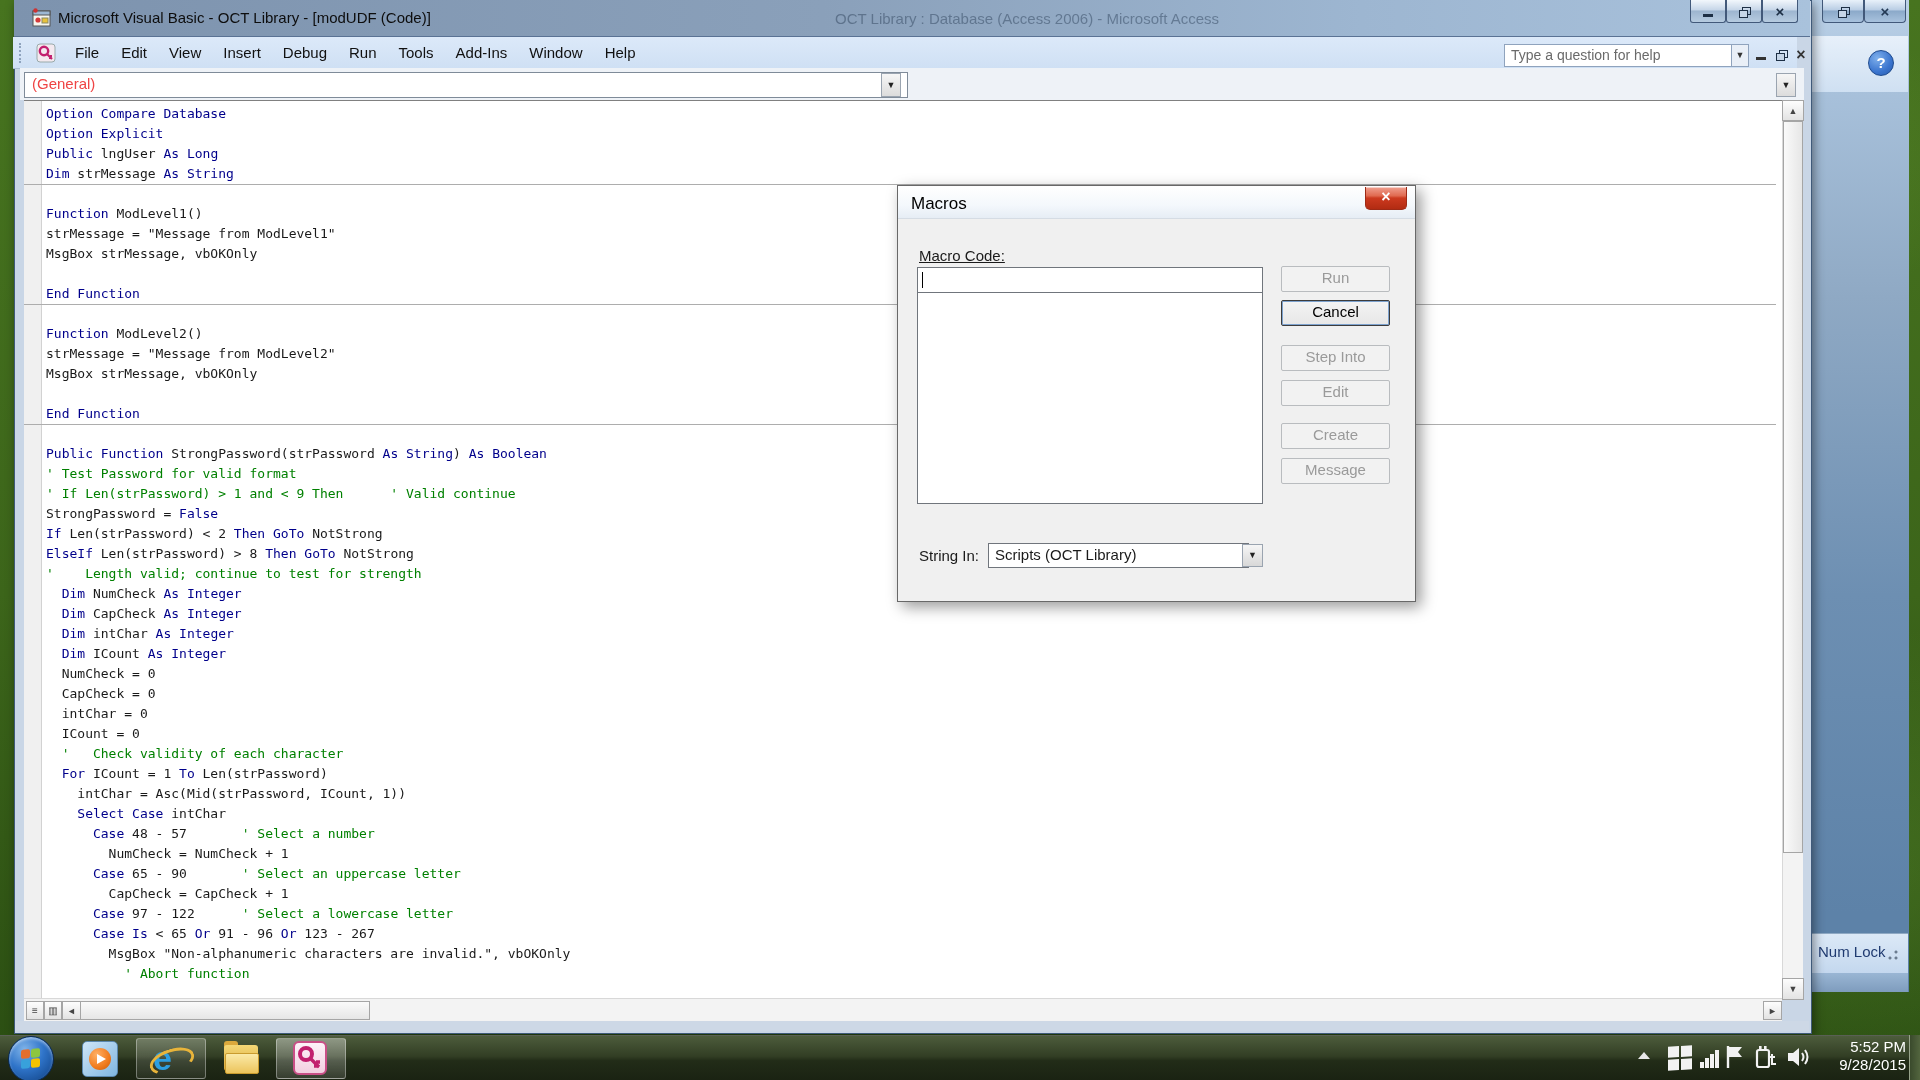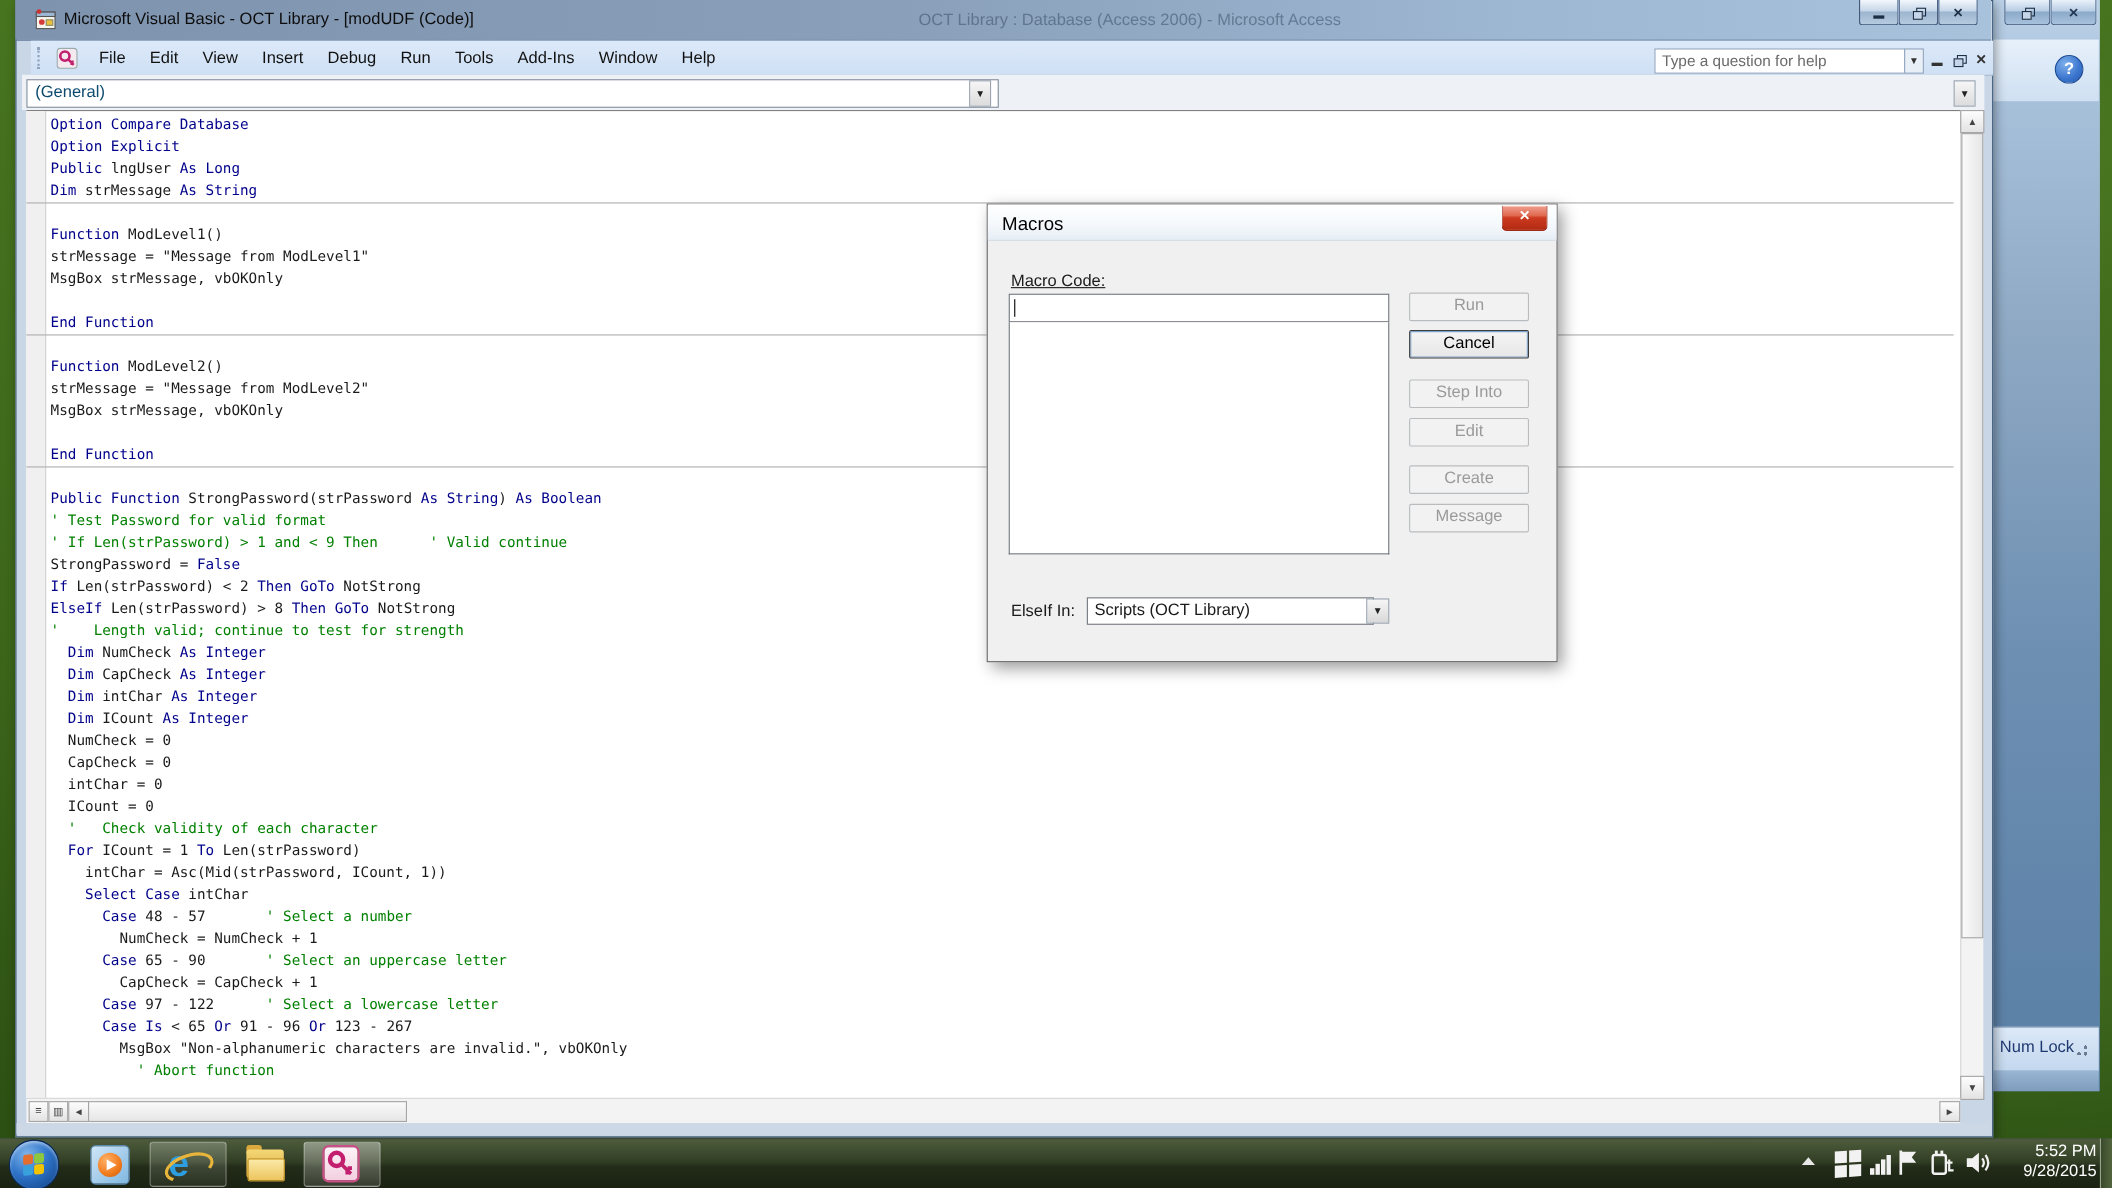--- a/index.html
+++ b/index.html
@@ -44,33 +44,33 @@
   #vbe-caption-btns{left:1690px;top:0;display:flex;}
   .vcap{width:34px;height:22px;border:1px solid #42597a;border-top:none;
     background:linear-gradient(180deg,#f2f7fc 0%,#c6d6e8 45%,#9db5cf 50%,#b6cbe0 100%);
     border-radius:0 0 3px 3px;display:flex;align-items:center;justify-content:center;color:#1d2f45;}
   .glyph-min{width:10px;height:3px;background:#1d2f45;margin-top:8px;}
   .glyph-restore{position:relative;width:11px;height:9px;}
   .glyph-restore:before{content:"";position:absolute;left:3px;top:0;width:7px;height:6px;border:1px solid #1d2f45;}
   .glyph-restore:after{content:"";position:absolute;left:0;top:3px;width:7px;height:6px;border:1px solid #1d2f45;background:#c6d6e8;}
   .glyph-x{font-size:15px;font-weight:bold;line-height:1;}
   
-  #menubar{left:28px;top:37px;width:1784px;height:31px;background:linear-gradient(180deg,#dce9f9,#cfe0f4);
+  #menubar{left:13px;top:37px;width:1784px;height:31px;background:linear-gradient(180deg,#dce9f9,#cfe0f4);
     border-bottom:1px solid #aabdd4;display:flex;align-items:center;}
   #menubar-grip{width:5px;height:20px;margin-left:6px;border-left:2px dotted #8fa3bd;}
   #menubar-appicon{width:20px;height:20px;margin:0 8px 0 10px;}
   .menu-item{padding:4px 11px;font-size:15px;color:#111;}
   #help-search{left:1504px;top:44px;width:220px;height:21px;background:#fff;border:1px solid #8fa3bd;
     font-size:14px;color:#6a6a6a;line-height:21px;padding-left:6px;}
   #help-search-arrow{left:1731px;top:44px;width:16px;height:21px;background:#e9eff7;border:1px solid #8fa3bd;
     font-size:9px;color:#333;text-align:center;line-height:21px;}
   .mdi-btn{top:46px;width:18px;height:17px;display:flex;align-items:center;justify-content:center;color:#333;}
   
   #combo-row{left:20px;top:68px;width:1784px;height:32px;background:#eef2f7;}
-  .vbe-combo{top:72px;height:24px;background:#fff;border:1px solid #7f8b99;font-size:15px;color:#0c4a6e;
+  .vbe-combo{top:72px;height:24px;background:#fff;border:1px solid #7f8b99;font-size:15px;color:#ef4444;
     line-height:22px;padding-left:7px;}
   #object-combo{left:24px;width:875px;}
   #procedure-combo{left:906px;width:889px;}
   .combo-arrow-btn{top:73px;width:18px;height:22px;background:linear-gradient(180deg,#f6f6f6,#dcdcdc);
     border:1px solid #9aa4b0;text-align:center;line-height:22px;font-size:9px;color:#222;}
   
   #code-area{left:24px;top:100px;width:1758px;height:898px;background:#fff;border-top:1px solid #808080;}
   #code-margin{left:24px;top:101px;width:17px;height:897px;background:#f0f0f0;border-right:1px solid #d2d2d2;}
   #code-lines{left:46px;top:104px;width:1730px;font-family:"DejaVu Sans Mono",monospace;
     font-size:13px;line-height:20px;white-space:pre;}
@@ -267,21 +267,21 @@
     </div>
     <div class="abs" id="dlg-macro-list"></div>
     <div id="dlg-buttons">
         <div class="dlg-btn abs disabled" style="top: 80px;">Run</div>
         <div class="dlg-btn abs default-focus" style="top: 114px;">Cancel</div>
         <div class="dlg-btn abs disabled" style="top: 159px;">Step Into</div>
         <div class="dlg-btn abs disabled" style="top: 194px;">Edit</div>
         <div class="dlg-btn abs disabled" style="top: 237px;">Create</div>
         <div class="dlg-btn abs disabled" style="top: 272px;">Message</div>
       </div>
-    <div class="abs" id="dlg-macros-in-label">ElseIf In:</div>
+    <div class="abs" id="dlg-macros-in-label">String In:</div>
     <div class="abs" id="dlg-macros-in-combo">Scripts (OCT Library)</div>
     <div class="abs" id="dlg-macros-in-arrow">▼</div>
   </div>
 
   <div class="abs" id="taskbar"></div>
   <div class="abs" id="start-orb">
     <div class="orb-flag">
       <div class="orb-pane" style="background:#e46e2e;"></div>
       <div class="orb-pane" style="background:#8dc63f;"></div>
       <div class="orb-pane" style="background:#38a1db;"></div>

